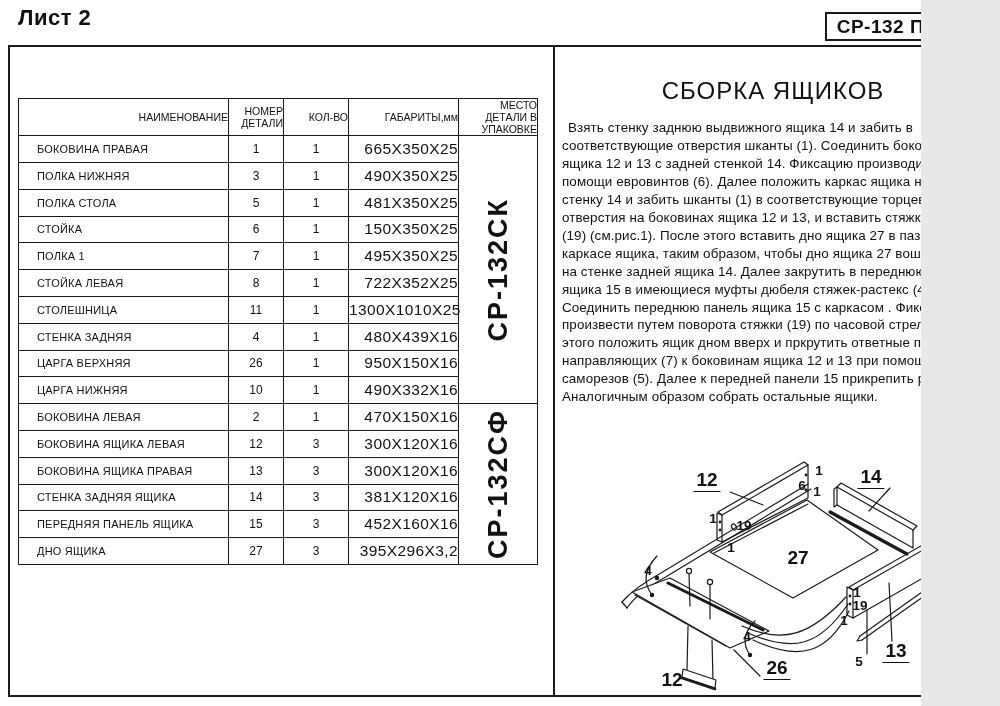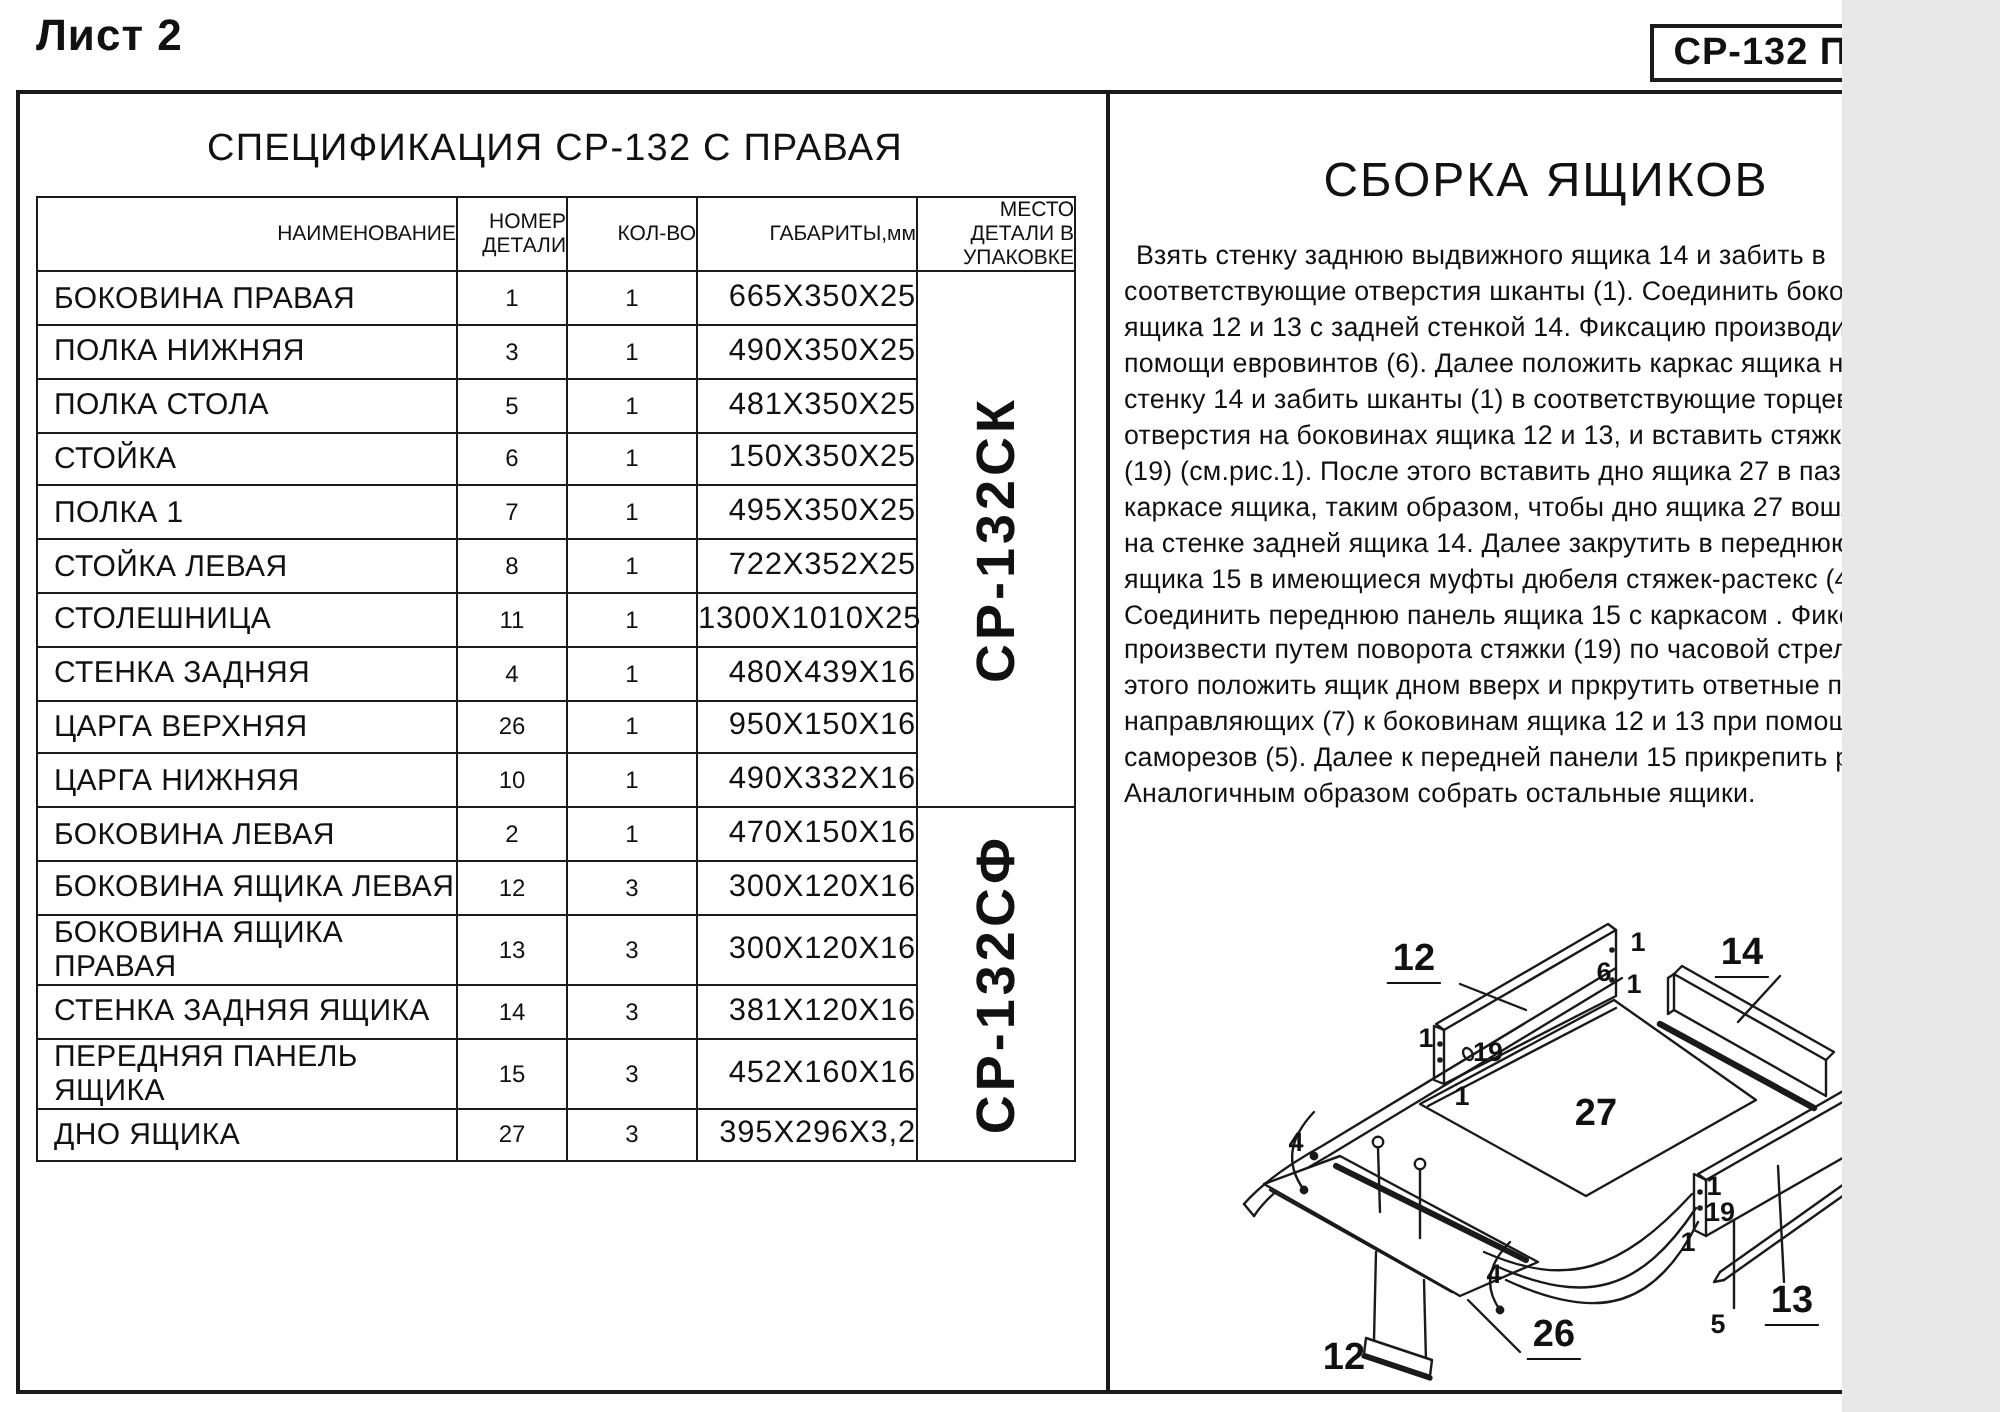--- a/index.html
+++ b/index.html
@@ -9,21 +9,21 @@
   .badge{position:absolute;left:812px;top:12px;width:180px;height:25px;border:2px solid #1a1a1a;
          display:flex;align-items:center;justify-content:center;font-size:19px;font-weight:600;letter-spacing:.5px;background:#fff;margin-left:13px;}
   .frame{position:absolute;left:8px;top:45px;width:983px;height:652px;border:2px solid #1a1a1a;box-sizing:border-box;}
   .divider{position:absolute;left:553px;top:45px;width:2px;height:652px;background:#1a1a1a;}
   .spec-title{position:absolute;left:18px;top:64px;width:519px;text-align:center;font-size:19px;letter-spacing:.6px;}
   .spec-table{position:absolute;left:18px;top:98px;border-collapse:collapse;table-layout:fixed;width:519px;background:#fff;}
   .spec-table th,.spec-table td{border:1.5px solid #1a1a1a;padding:0;box-sizing:border-box;}
   .spec-table th{height:30px;font-size:10.5px;font-weight:400;line-height:1.15;text-align:right;}
   .spec-table th.h-part{text-align:right;padding-left:4px;}
   .spec-table td{height:26.8px;}
-  td.c-name{font-size:15px;padding-left:8px;letter-spacing:.2px;}
+  td.c-name{font-size:11px;padding-left:18px;letter-spacing:.2px;}
   td.c-part,td.c-qty{font-size:12px;text-align:center;}
   td.c-size{font-size:15.5px;text-align:right;letter-spacing:.4px;}
   td.c-pack{text-align:center;vertical-align:middle;}
   .vtext{writing-mode:vertical-rl;transform:rotate(180deg);margin:0 auto;
          font-size:27px;font-weight:bold;letter-spacing:2px;white-space:nowrap;}
   .assembly-title{position:absolute;left:555px;top:77px;width:436px;text-align:center;font-size:24px;letter-spacing:1px;}
   .assembly-body{position:absolute;left:562px;top:119px;width:428px;font-size:13.4px;line-height:1.34;
                  text-indent:6px;letter-spacing:.1px;}
   .diagram{position:absolute;left:558px;top:420px;width:434px;height:276px;}
   .diagram svg{position:absolute;left:0;top:0;}
@@ -36,21 +36,20 @@
 <body>
 
 <div class="canvas">
 
   <div class="sheet-label">Лист 2</div>
   <div class="badge">СР-132 ПРАВЫЙ</div>
 
   <div class="frame"></div>
   <div class="divider"></div>
 
-  <div class="spec-title">СПЕЦИФИКАЦИЯ СР-132 С ПРАВАЯ</div>
 
   <table class="spec-table">
     <colgroup>
       <col style="width:210px">
         <col style="width:55px">
         <col style="width:65px">
         <col style="width:110px">
         <col style="width:79px">
     </colgroup>
     <thead>

